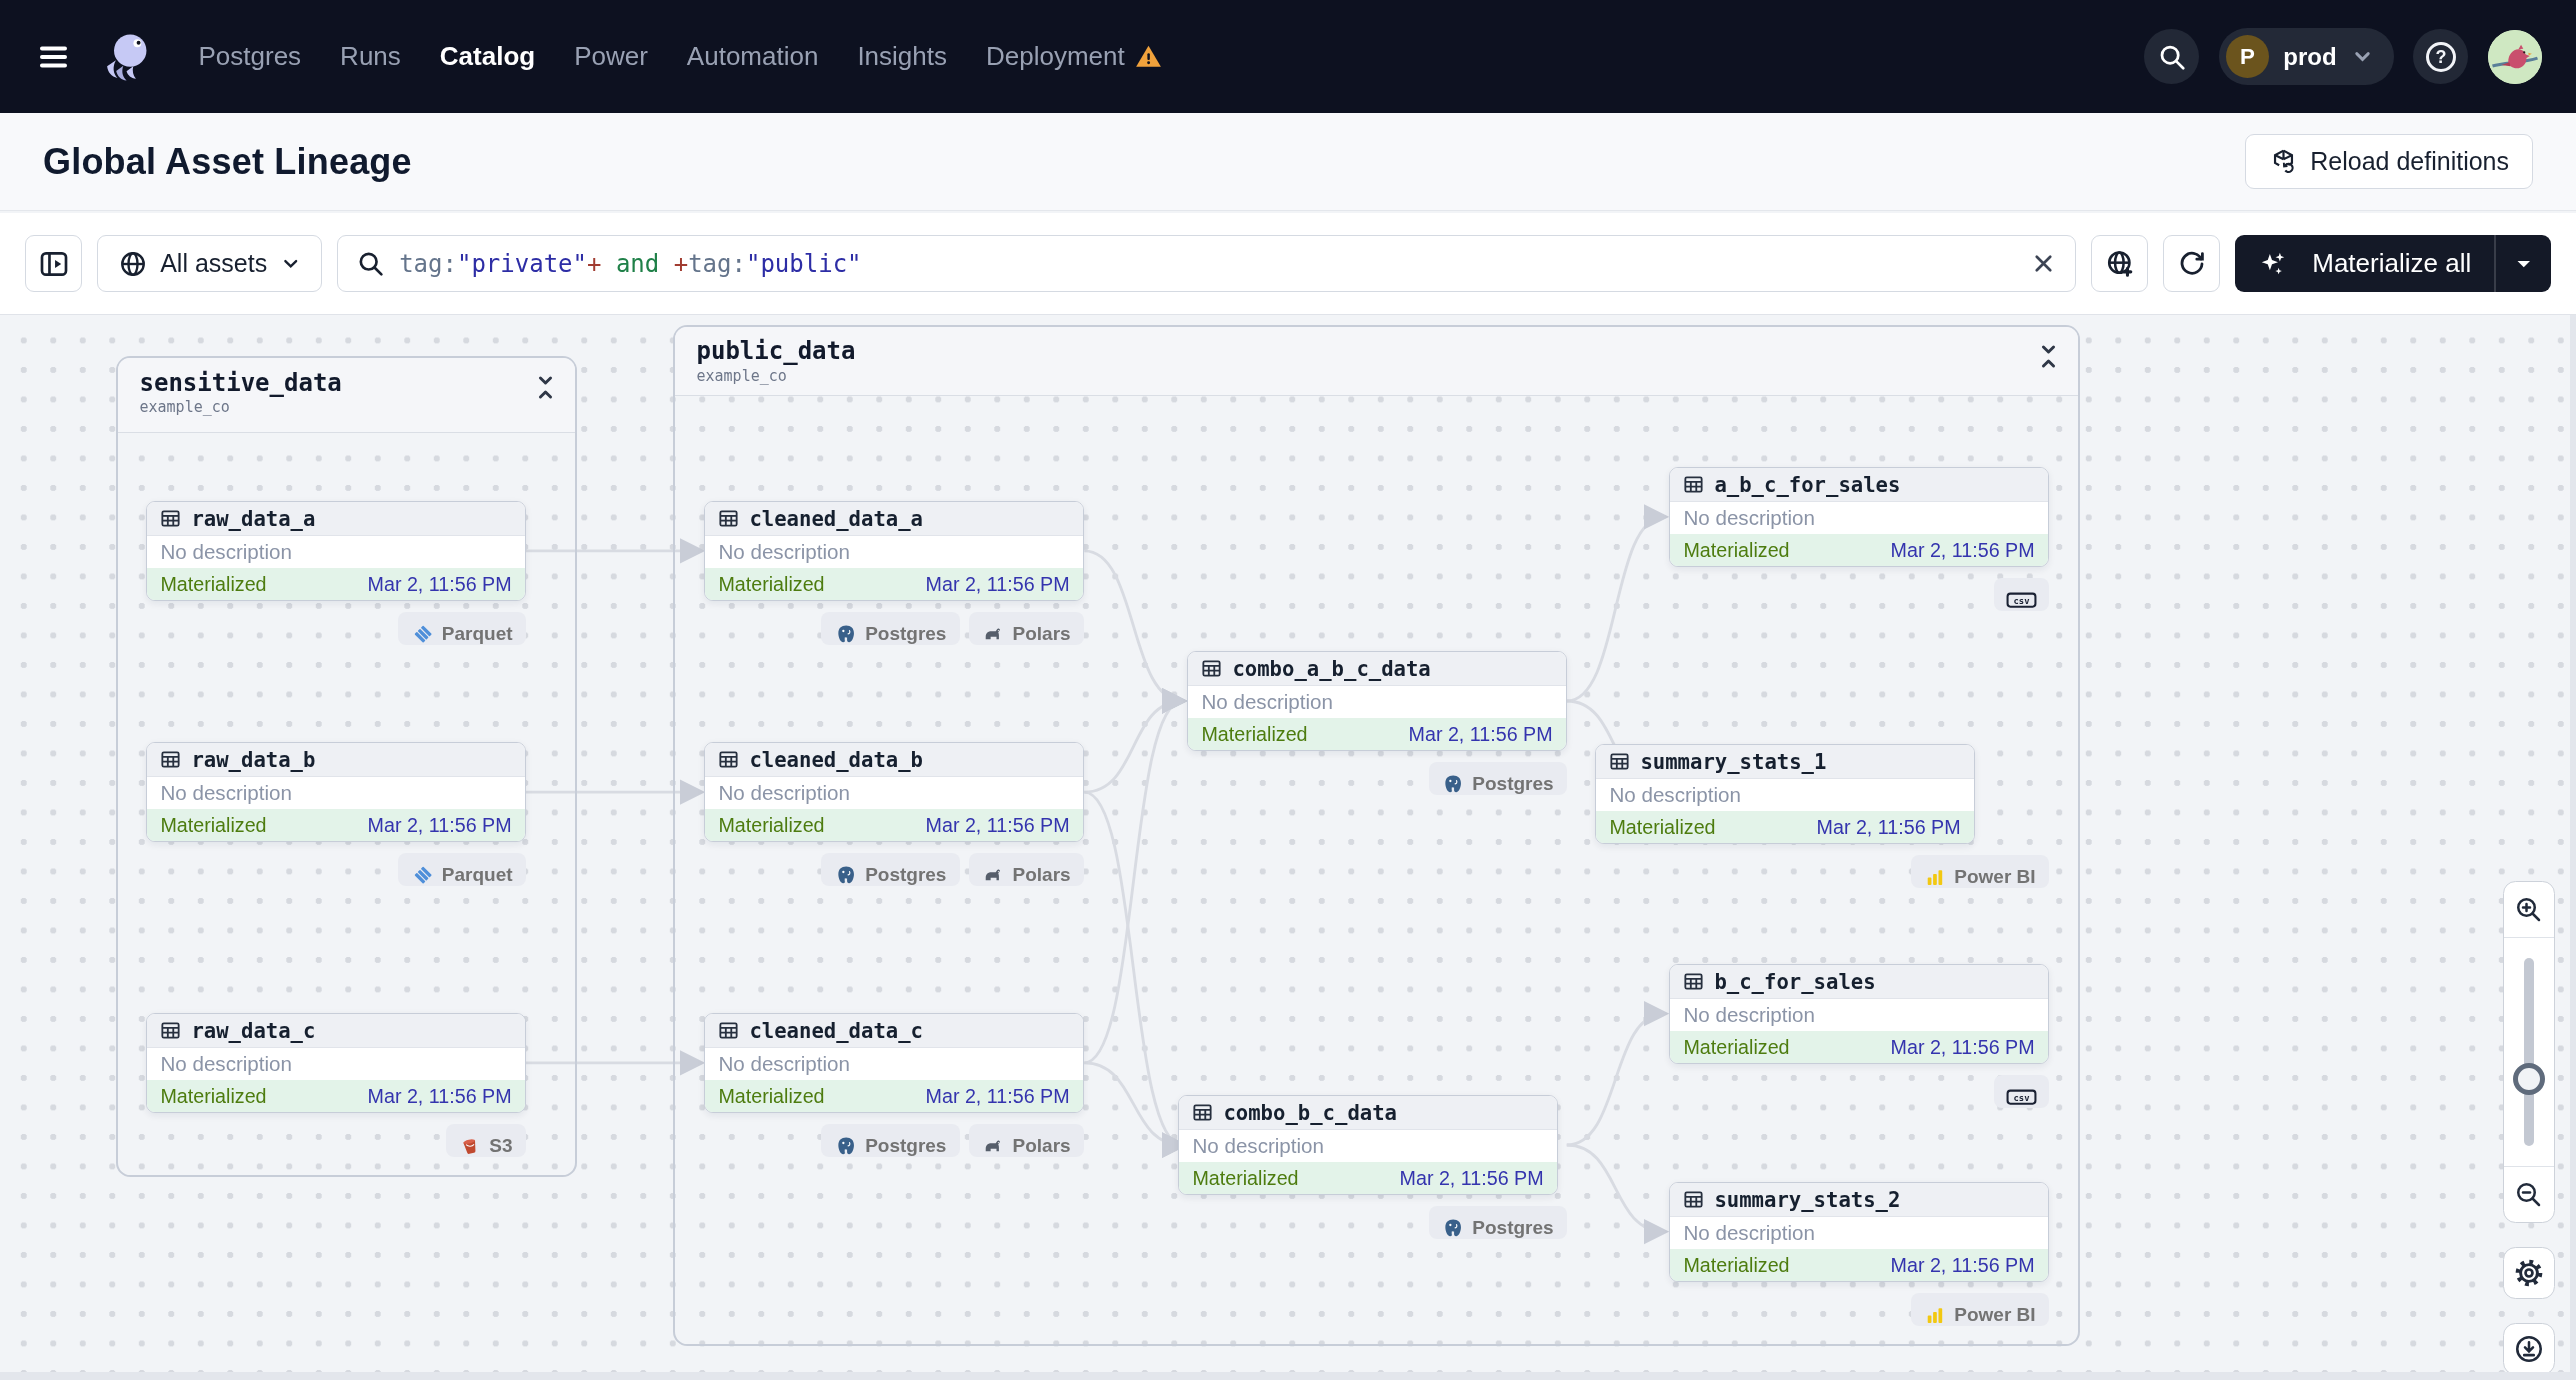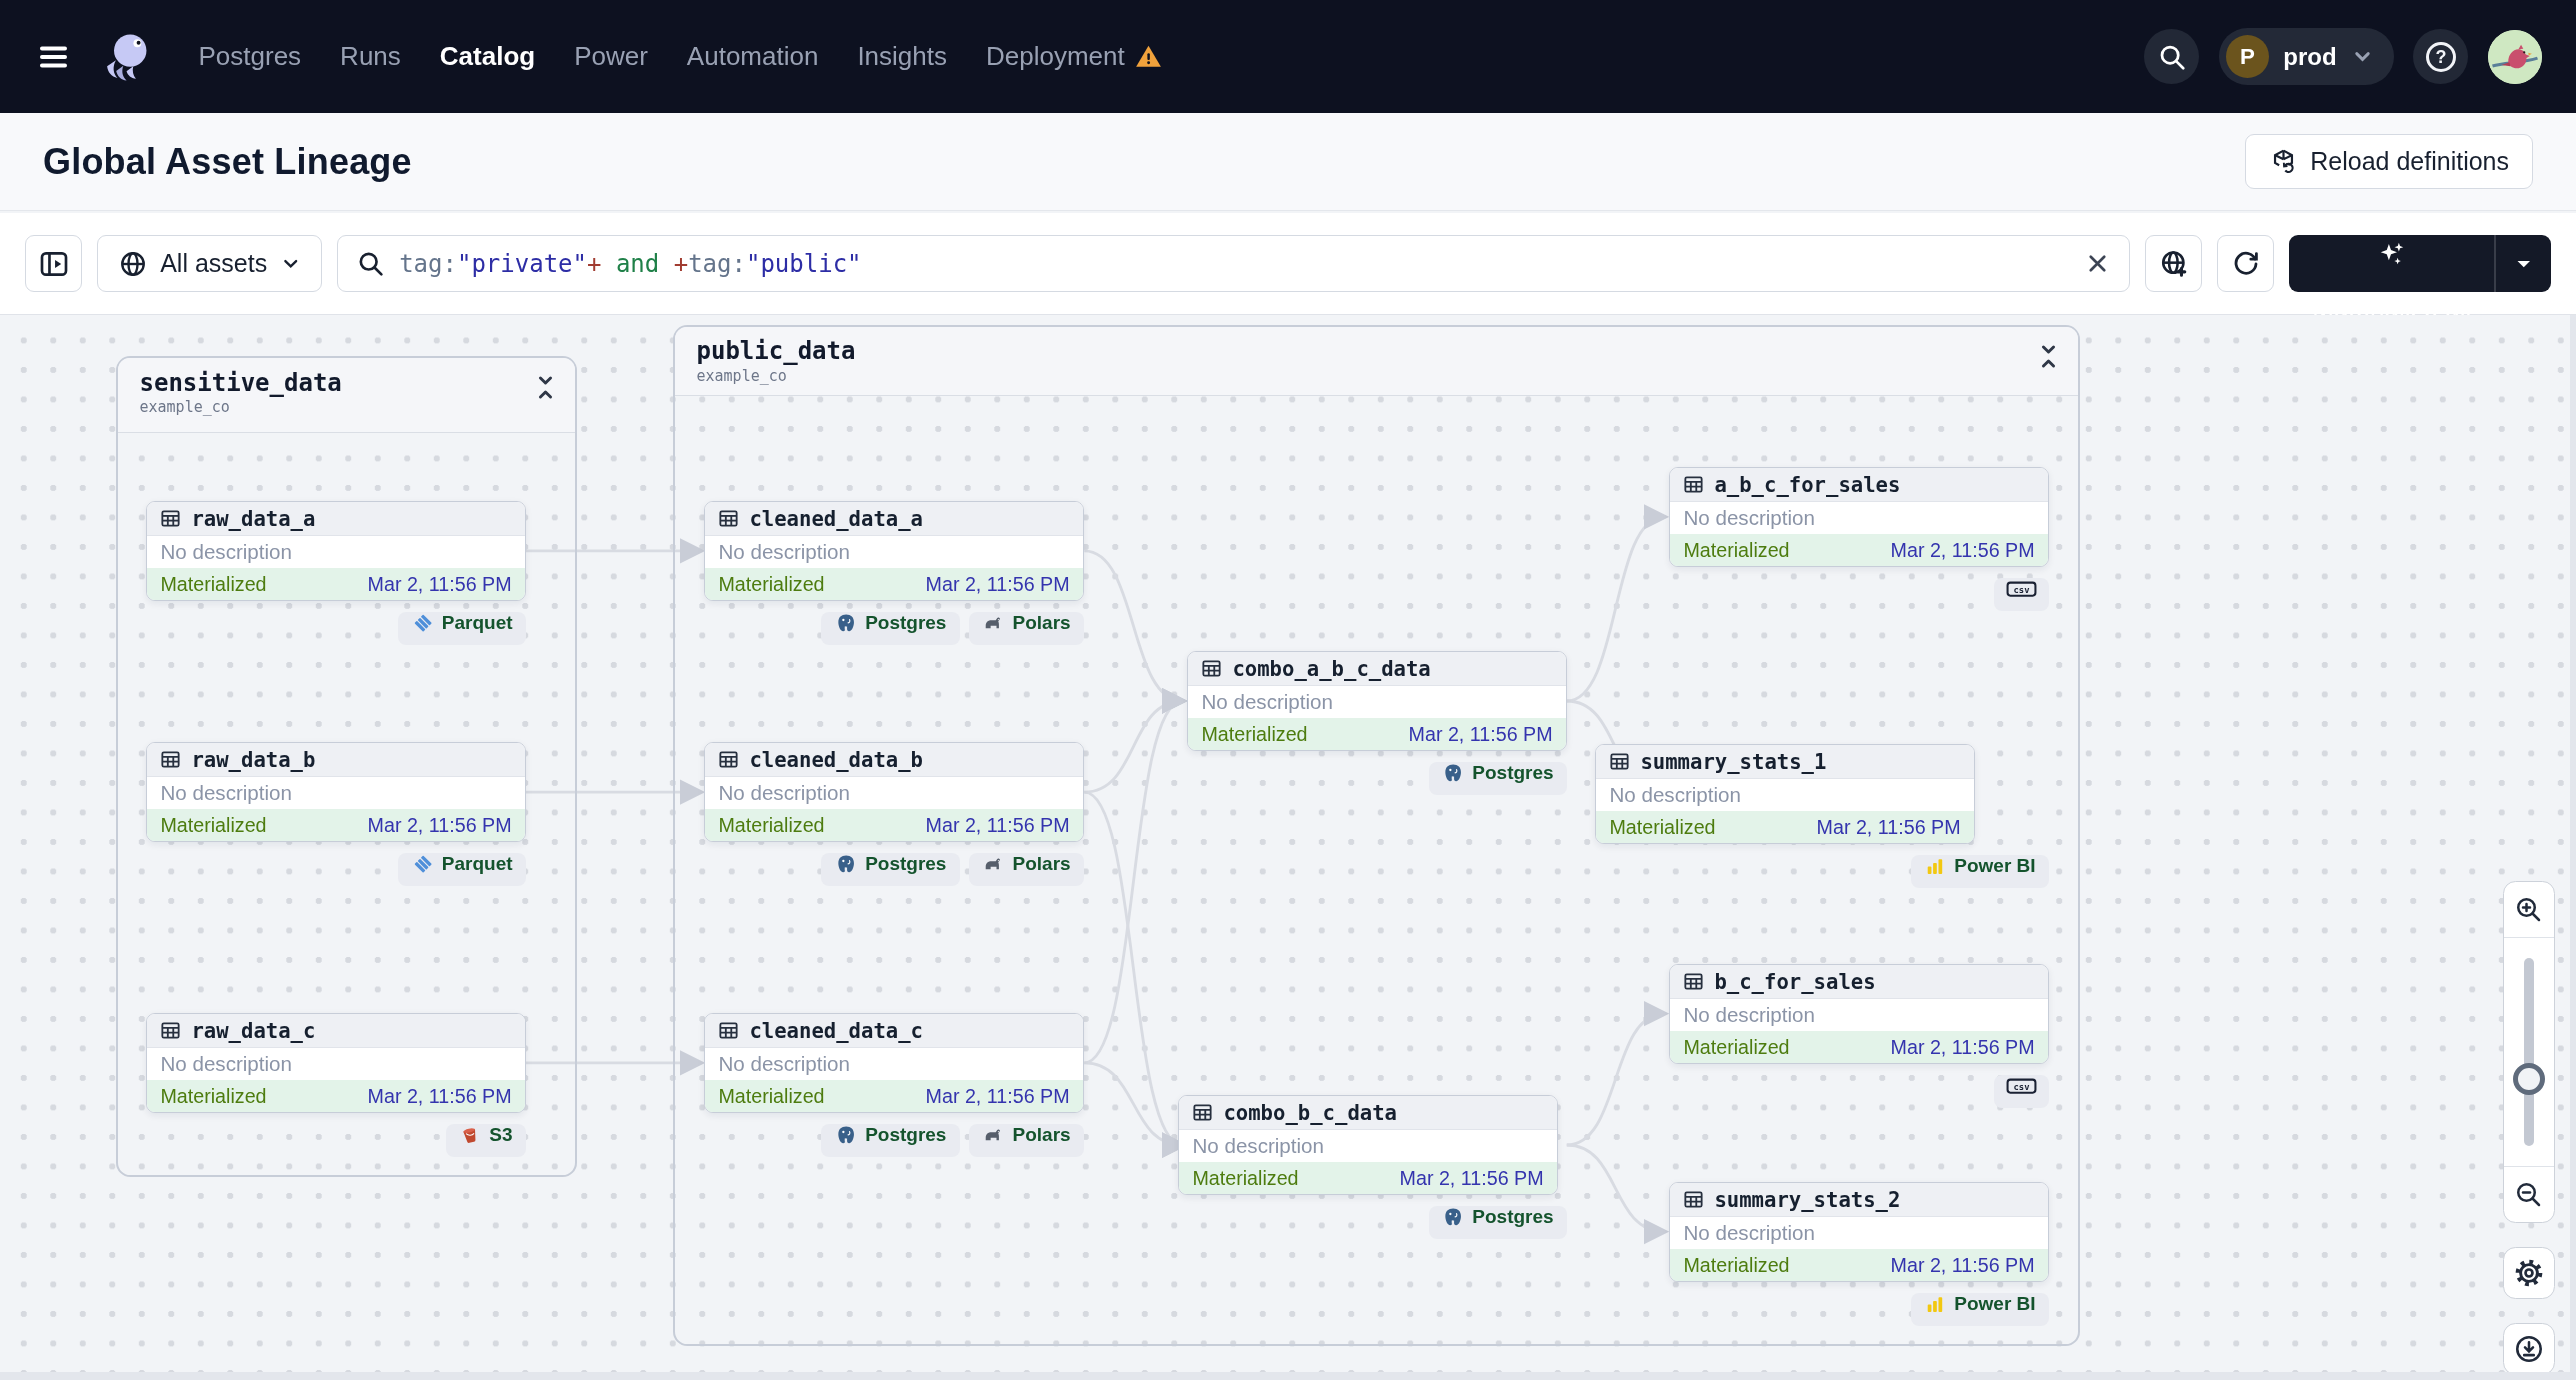--- a/index.html
+++ b/index.html
@@ -28,40 +28,40 @@
   .reload-btn{height:55px;border:1.8px solid #d5dae2;border-radius:9px;background:#fff;display:flex;align-items:center;gap:12.5px;padding:0 23px;font-size:25px;color:#18202f;cursor:pointer;}
 
   
   .toolbar{position:absolute;left:0;top:213px;width:100%;height:102px;background:#fff;border-bottom:1.8px solid #e0e3e9;display:flex;align-items:center;gap:15px;padding:0 25px;box-sizing:border-box;}
   .sq-btn{width:57px;height:57px;border:1.8px solid #d5dae2;border-radius:9px;background:#fff;display:flex;align-items:center;justify-content:center;cursor:pointer;flex:0 0 auto;}
   .scope-btn{height:57px;border:1.8px solid #d5dae2;border-radius:9px;background:#fff;display:flex;align-items:center;gap:12.5px;padding:0 19.7px;font-size:25px;color:#18202f;cursor:pointer;flex:0 0 auto;}
   .search-box{flex:1;height:57px;border:1.8px solid #d5dae2;border-radius:9px;background:#fff;display:flex;align-items:center;gap:14.3px;padding:0 18px;box-sizing:border-box;min-width:0;}
   .search-text{flex:1;font-size:24px;white-space:nowrap;overflow:hidden;}
   .tok-key{color:#64748b;} .tok-str{color:#2d2da5;} .tok-op{color:#a13c31;} .tok-bool{color:#1f8048;}
   .mat-btn{height:57px;border-radius:9px;background:#141927;color:#fff;display:flex;align-items:stretch;cursor:pointer;flex:0 0 auto;}
-  .mat-main{display:flex;align-items:center;gap:24px;padding:4px 23px;font-size:26px;flex-direction:column;}
+  .mat-main{display:flex;align-items:center;gap:24px;padding:4px 23px;font-size:26px;}
   .mat-divider{width:1.8px;background:rgba(255,255,255,.16);}
   .mat-caret{width:55px;display:flex;align-items:center;justify-content:center;}
 
   
   .canvas{position:absolute;left:0;top:315px;width:2576px;height:1065px;background-color:#f2f4f7;
     background-image:radial-gradient(circle,#d6d9df 2.9px,transparent 3px);background-size:29.5px 29.5px;background-position:9px 10.7px;}
   .group{position:absolute;border:2.2px solid #c7cdd8;border-radius:14.3px;box-sizing:border-box;}
   .group-header{background:#f5f6f9;border-bottom:1.8px solid #dadee5;border-radius:11.6px 11.6px 0 0;padding:10.7px 21.5px 9px;position:relative;}
   .group-title{font-weight:700;font-size:24px;color:#121a2c;}
   .group-sub{font-size:15px;color:#6d7689;margin-top:1.8px;}
   .collapse-btn{position:absolute;right:14.3px;top:14.3px;width:30px;height:30px;display:flex;align-items:center;justify-content:center;cursor:pointer;}
 
   .node{position:absolute;width:380px;height:100px;background:#fff;border:1.8px solid #c7cdd8;border-radius:9px;box-sizing:border-box;overflow:hidden;box-shadow:0 2.7px 7.2px rgba(20,30,50,.07);cursor:pointer;}
   .n-title{height:33px;background:#eef0f4;border-bottom:1.3px solid #e1e4ea;display:flex;align-items:center;gap:9.8px;padding:0 11.6px;font-weight:700;font-size:20.6px;color:#16202f;}
   .n-desc{height:32px;display:flex;align-items:center;padding:0 13.4px;font-size:20.6px;color:#8b94a7;}
   .n-status{height:33px;background:#e3f3e9;display:flex;align-items:center;justify-content:space-between;padding:0 13.4px;font-size:19.7px;}
   .n-status .st{color:#4d7c0f;} .n-status .tm{color:#3434ae;}
   .badge-row{position:absolute;width:380px;display:flex;justify-content:flex-end;gap:9px;}
-  .badge{height:33px;background:#e9ebf1;border-radius:8px;display:inline-flex;align-items:flex-start;gap:8px;padding:0 13.4px;font-size:19px;font-weight:700;color:#14532d;}
+  .badge{height:33px;background:#e9ebf1;border-radius:8px;display:inline-flex;align-items:flex-end;gap:8px;padding:0 13.4px;font-size:19px;font-weight:700;color:#737373;}
   .badge.icon-only{padding:0 9px;}
   svg.edges{position:absolute;left:0;top:0;pointer-events:none;}
 
   
   .zoom-widget{position:absolute;left:2503px;top:566px;width:52px;background:#fff;border:1.8px solid #cdd2da;border-radius:12.5px;box-sizing:border-box;display:flex;flex-direction:column;align-items:center;}
   .zw-btn{width:100%;height:55px;display:flex;align-items:center;justify-content:center;cursor:pointer;}
   .zw-slider{width:100%;height:228px;border-top:1.8px solid #dfe3e9;border-bottom:1.8px solid #dfe3e9;position:relative;}
   .zw-track{position:absolute;left:50%;top:19.7px;bottom:19.7px;width:9.8px;margin-left:-4.9px;background:#c3c8d2;border-radius:5.4px;}
   .zw-knob{position:absolute;left:50%;top:125px;width:32px;height:32px;margin-left:-16px;border-radius:50%;background:#f1f3f6;border:5.4px solid #5f6b7c;box-sizing:border-box;cursor:pointer;}
   .float-btn{position:absolute;left:2503px;width:52px;height:52px;background:#fff;border:1.8px solid #cdd2da;border-radius:12.5px;box-sizing:border-box;display:flex;align-items:center;justify-content:center;cursor:pointer;}

